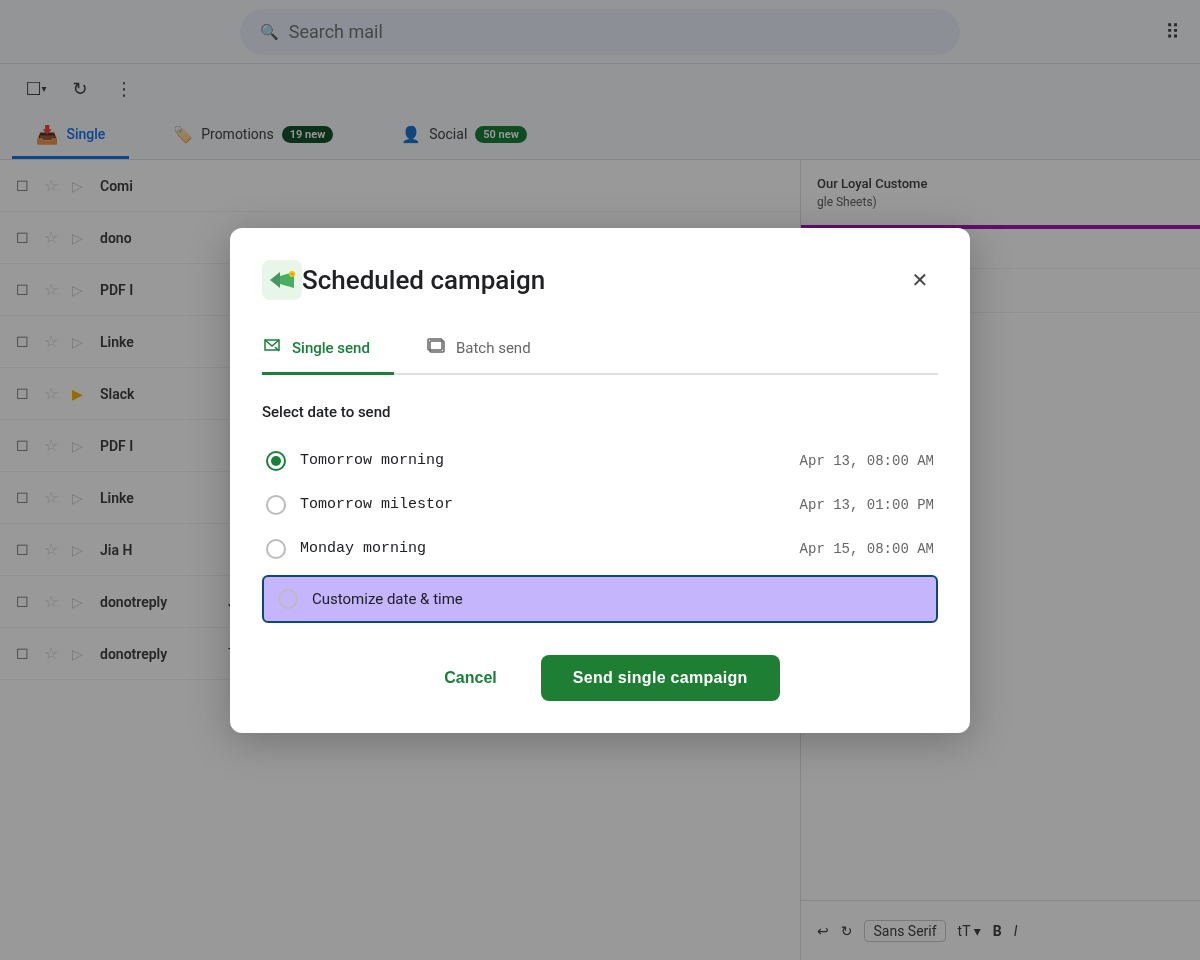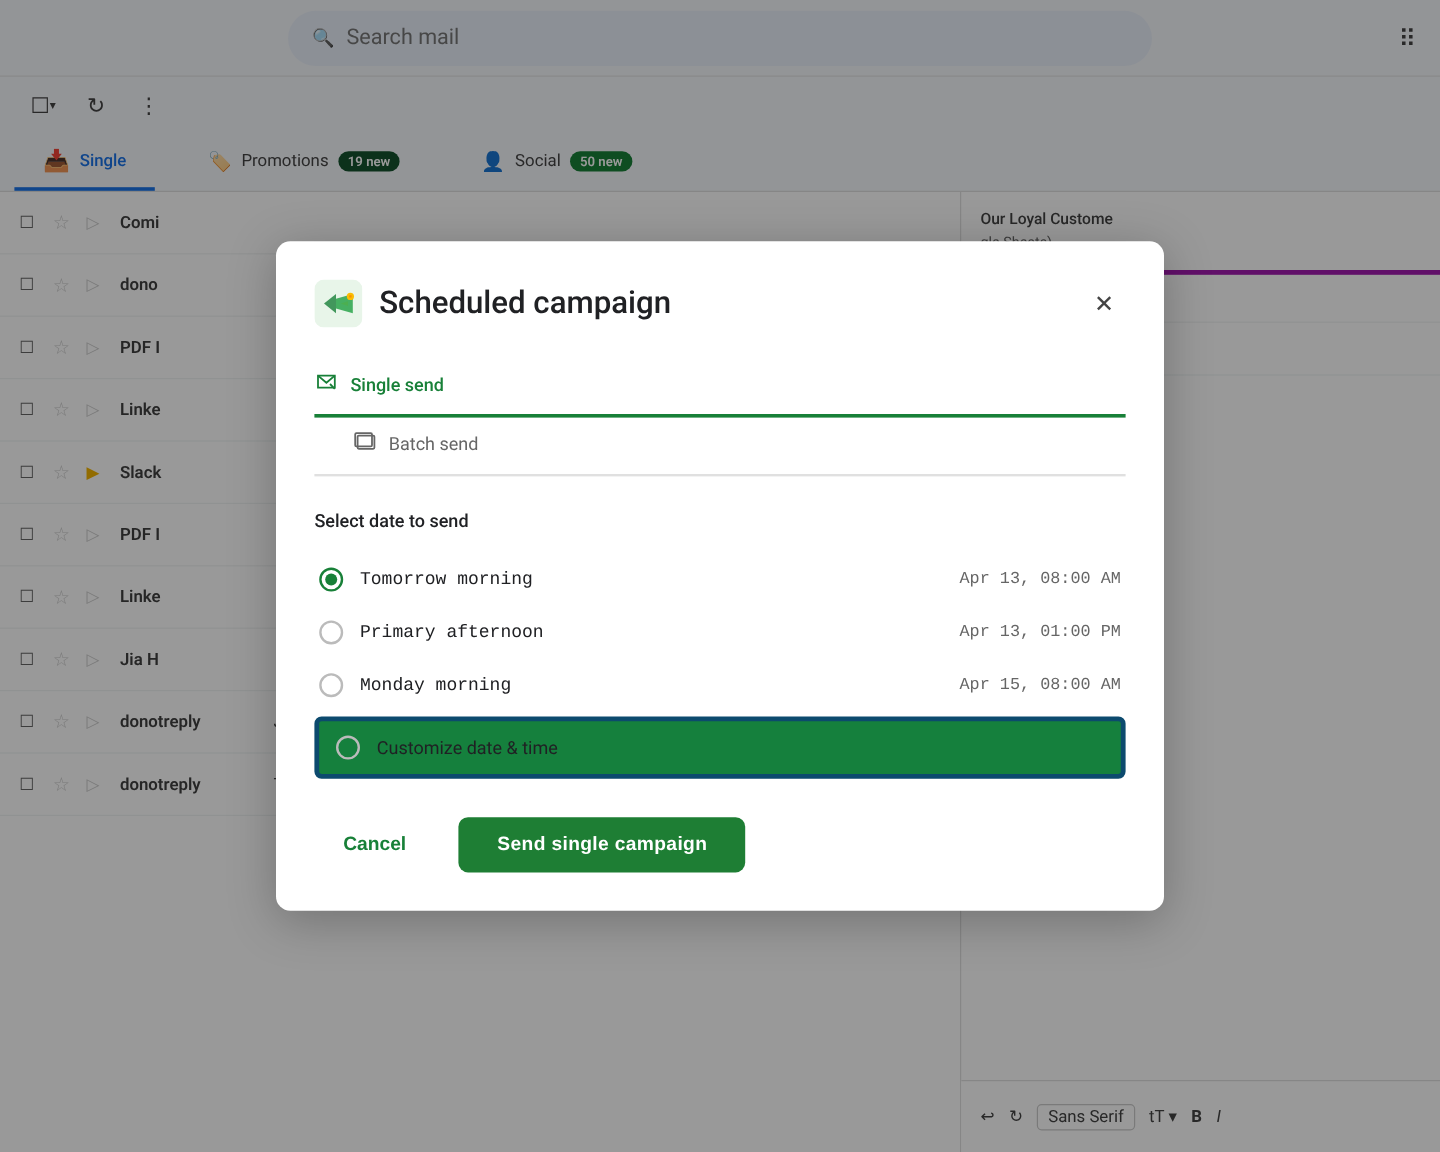--- a/index.html
+++ b/index.html
@@ -193,21 +193,20 @@
     }
     .modal-header {
       display: flex;
       align-items: center;
       justify-content: space-between;
       margin-bottom: 24px;
     }
     .modal-title-row {
       display: flex;
       align-items: center;
-      gap: 14px;
     }
     .modal-logo {
       width: 40px;
       height: 40px;
     }
     .modal-title {
       font-size: 26px;
       font-weight: 500;
       color: #202124;
     }
@@ -223,21 +222,20 @@
       font-size: 20px;
       border: none;
       background: transparent;
     }
 
     
     .modal-tabs {
       display: flex;
       border-bottom: 2px solid #e0e0e0;
       margin-bottom: 28px;
-      flex-direction: column;
     }
     .modal-tab {
       display: flex;
       align-items: center;
       gap: 10px;
       padding: 12px 24px 12px 0;
       font-size: 15px;
       cursor: pointer;
       color: #666;
       border-bottom: 3px solid transparent;
@@ -298,31 +296,32 @@
       font-size: 14px;
       color: #666;
     }
 
     
     .customize-row {
       display: flex;
       align-items: center;
       justify-content: space-between;
       padding: 12px 14px;
-      border: 4px solid #0c4a6e;
+      border: 2px solid #0c4a6e;
       border-radius: 6px;
       cursor: pointer;
-      background: #15803d;
+      background: #c4b5fd;
       margin-top: 4px;
     }
 
     
     .modal-footer {
       display: flex;
       align-items: center;
+      justify-content: center;
       gap: 20px;
       margin-top: 32px;
     }
     .btn-cancel {
       background: transparent;
       border: none;
       color: #188038;
       font-size: 16px;
       font-weight: 600;
       cursor: pointer;
@@ -537,21 +536,21 @@
         <div class="radio-left">
           <div class="radio-circle checked"></div>
           <span class="radio-label">Tomorrow morning</span>
         </div>
         <span class="radio-date">Apr 13, 08:00 AM</span>
       </div>
 
       <div class="radio-option">
         <div class="radio-left">
           <div class="radio-circle"></div>
-          <span class="radio-label">Primary afternoon</span>
+          <span class="radio-label">Tomorrow milestor</span>
         </div>
         <span class="radio-date">Apr 13, 01:00 PM</span>
       </div>
 
       <div class="radio-option">
         <div class="radio-left">
           <div class="radio-circle"></div>
           <span class="radio-label">Monday morning</span>
         </div>
         <span class="radio-date">Apr 15, 08:00 AM</span>

